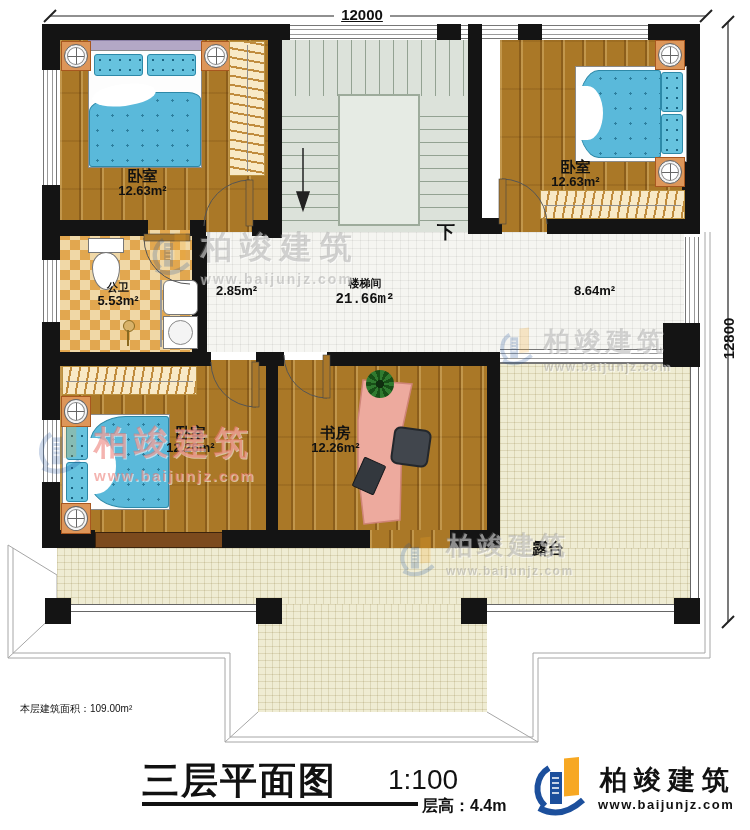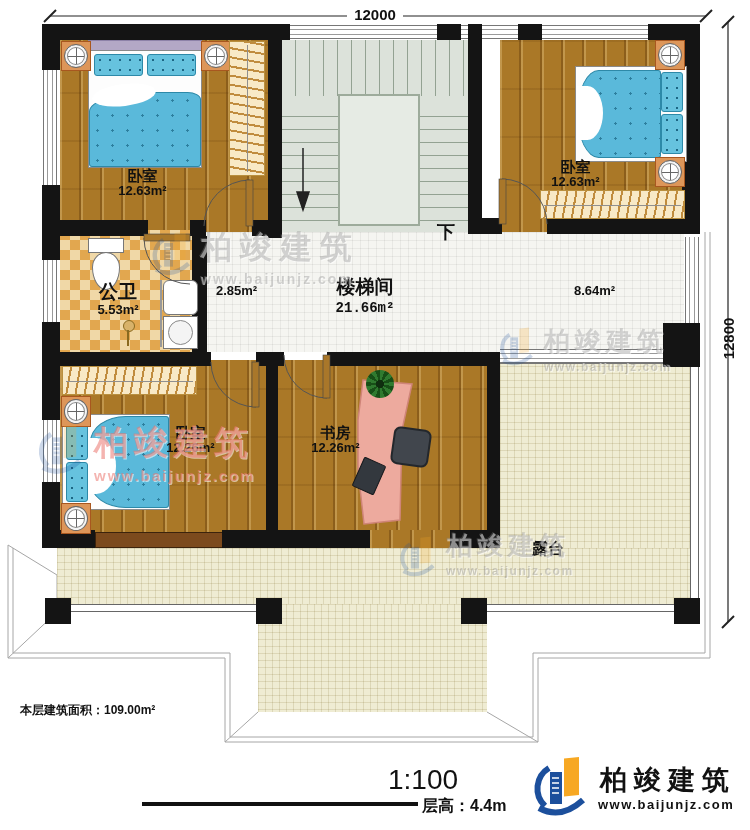--- a/index.html
+++ b/index.html
@@ -40,36 +40,36 @@
   .bedframe{position:absolute;z-index:3;background:#fdfdfd;border:1px solid #8a8a8a;}
   .headboard{position:absolute;z-index:3;background:#b3a8c6;border:1px solid #8d82a8;}
   .pillow{position:absolute;z-index:3;background:#66c2de;border:1px solid #2d89a8;border-radius:3px;
     background-image:radial-gradient(rgba(15,85,115,.85) .8px,transparent 1px);background-size:10px 10px;}
   .blanket{position:absolute;z-index:3;background-color:#5ab9da;border:1px solid #2d89a8;
     background-image:radial-gradient(#2d7f9e 1.1px,transparent 1.3px);background-size:15px 15px;}
   .sheetfold{position:absolute;z-index:3;background:#fff;}
   .rlabel{position:absolute;z-index:4;font-weight:bold;color:#111;text-align:center;line-height:1.15;}
   .rname{display:block;font-size:15px;}
   .rarea{display:block;font-size:13px;}
-  .biglabel{font-size:19px;text-align:center;}
+  .biglabel{font-size:11px;text-align:center;}
   .arealone{position:absolute;z-index:4;font-weight:bold;font-size:13px;color:#111;}
   .downlabel{position:absolute;z-index:4;font-weight:bold;font-size:18px;color:#111;}
   .rail-h{position:absolute;z-index:2;background:#fff;border-top:1px solid #666;border-bottom:1px solid #666;}
   .rail-v{position:absolute;z-index:2;background:#fff;border-left:1px solid #666;border-right:1px solid #666;}
   .wood-door{position:absolute;z-index:2;background:#7c4a1d;border:1px solid #3c230c;}
   .wm{position:absolute;z-index:4;font-weight:bold;color:rgba(130,130,130,.34);white-space:nowrap;pointer-events:none;
       text-shadow:1px 1px 0 rgba(255,255,255,.55);}
   .wm .co{display:block;font-size:32px;letter-spacing:8px;}
   .wm .web{display:block;font-size:14px;letter-spacing:2px;margin-top:1px;}
   .wm-sm .co{font-size:26px;letter-spacing:5px;}
   .wm-sm .web{font-size:12px;letter-spacing:1.5px;}
   .wm-pink{color:rgba(235,118,112,.55);}
   .wm-ghost{position:absolute;z-index:4;opacity:.22;pointer-events:none;}
   .dimlabel{position:absolute;z-index:5;font-weight:bold;font-size:15px;background:#fff;text-align:center;}
-  .footer-area{position:absolute;z-index:5;font-weight:bold;font-size:12px;}
+  .footer-area{position:absolute;z-index:5;font-weight:normal;font-size:10px;}
   .title-cn{position:absolute;z-index:5;font-weight:bold;font-size:37px;letter-spacing:2px;}
   .title-scale{position:absolute;z-index:5;font-size:28px;}
   .title-underline{position:absolute;z-index:5;background:#111;}
   .floor-height{position:absolute;z-index:5;font-weight:bold;font-size:16px;}
   .brand-co{position:absolute;z-index:5;font-weight:bold;font-size:27px;letter-spacing:7px;}
   .brand-web{position:absolute;z-index:5;font-weight:bold;font-size:13px;letter-spacing:1.5px;}
   .chair{position:absolute;z-index:3;background:#41464d;border:2px solid #23272c;border-radius:7px;transform:rotate(8deg);}
   .monitor{position:absolute;z-index:3;background:#33383e;border:1px solid #15181c;transform:rotate(24deg);border-radius:2px;}
   .plant{position:absolute;z-index:3;border-radius:50%;
     background:radial-gradient(circle at 50% 50%,#0f2e0f 0 4px,transparent 4px),
@@ -303,26 +303,27 @@
   <svg class="abs z5" width="750" height="830" viewBox="0 0 750 830" style="left:0;top:0;pointer-events:none;">
     <g stroke="#222" stroke-width="1.2" fill="none">
       <line x1="50" y1="16" x2="706" y2="16"></line>
       <line x1="44" y1="22" x2="56" y2="10" stroke-width="2"></line>
       <line x1="700" y1="22" x2="712" y2="10" stroke-width="2"></line>
       <line x1="728" y1="22" x2="728" y2="622"></line>
       <line x1="722" y1="28" x2="734" y2="16" stroke-width="2"></line>
       <line x1="722" y1="628" x2="734" y2="616" stroke-width="2"></line>
     </g>
   </svg>
-  <div class="dimlabel" style="left:347px;top:6px;width:56px;">12000</div>
+  <div class="dimlabel" style="left:334px;top:6px;width:56px;text-decoration:underline;">12000</div>
   <div class="dimlabel" style="left:702px;top:330px;width:52px;transform:rotate(-90deg);background:transparent;">12800</div>
 
   <div class="footer-area" style="left:20px;top:702px;">
     <span>本层建筑面积：</span><span>109.00m²</span>
   </div>
+  <div class="title-cn" style="left:142px;top:756px;">三层平面图</div>
   <div class="title-scale" style="left:388px;top:764px;">1:100</div>
   <div class="title-underline" style="left:142px;top:802px;width:276px;height:4px;"></div>
   <div class="floor-height" style="left:422px;top:796px;">
     <span>层高：</span><span>4.4m</span>
   </div>
 
   <svg class="abs z5" width="62" height="62" viewBox="0 0 62 62" style="left:531px;top:756px;">
     <g id="bjlogo">
       <path d="M14,50 A24,24 0 0 1 18,12" stroke="#1c4f9c" stroke-width="6" fill="none"></path>
       <path d="M8,52 Q30,64 52,44" stroke="#1c4f9c" stroke-width="6" fill="none"></path>

